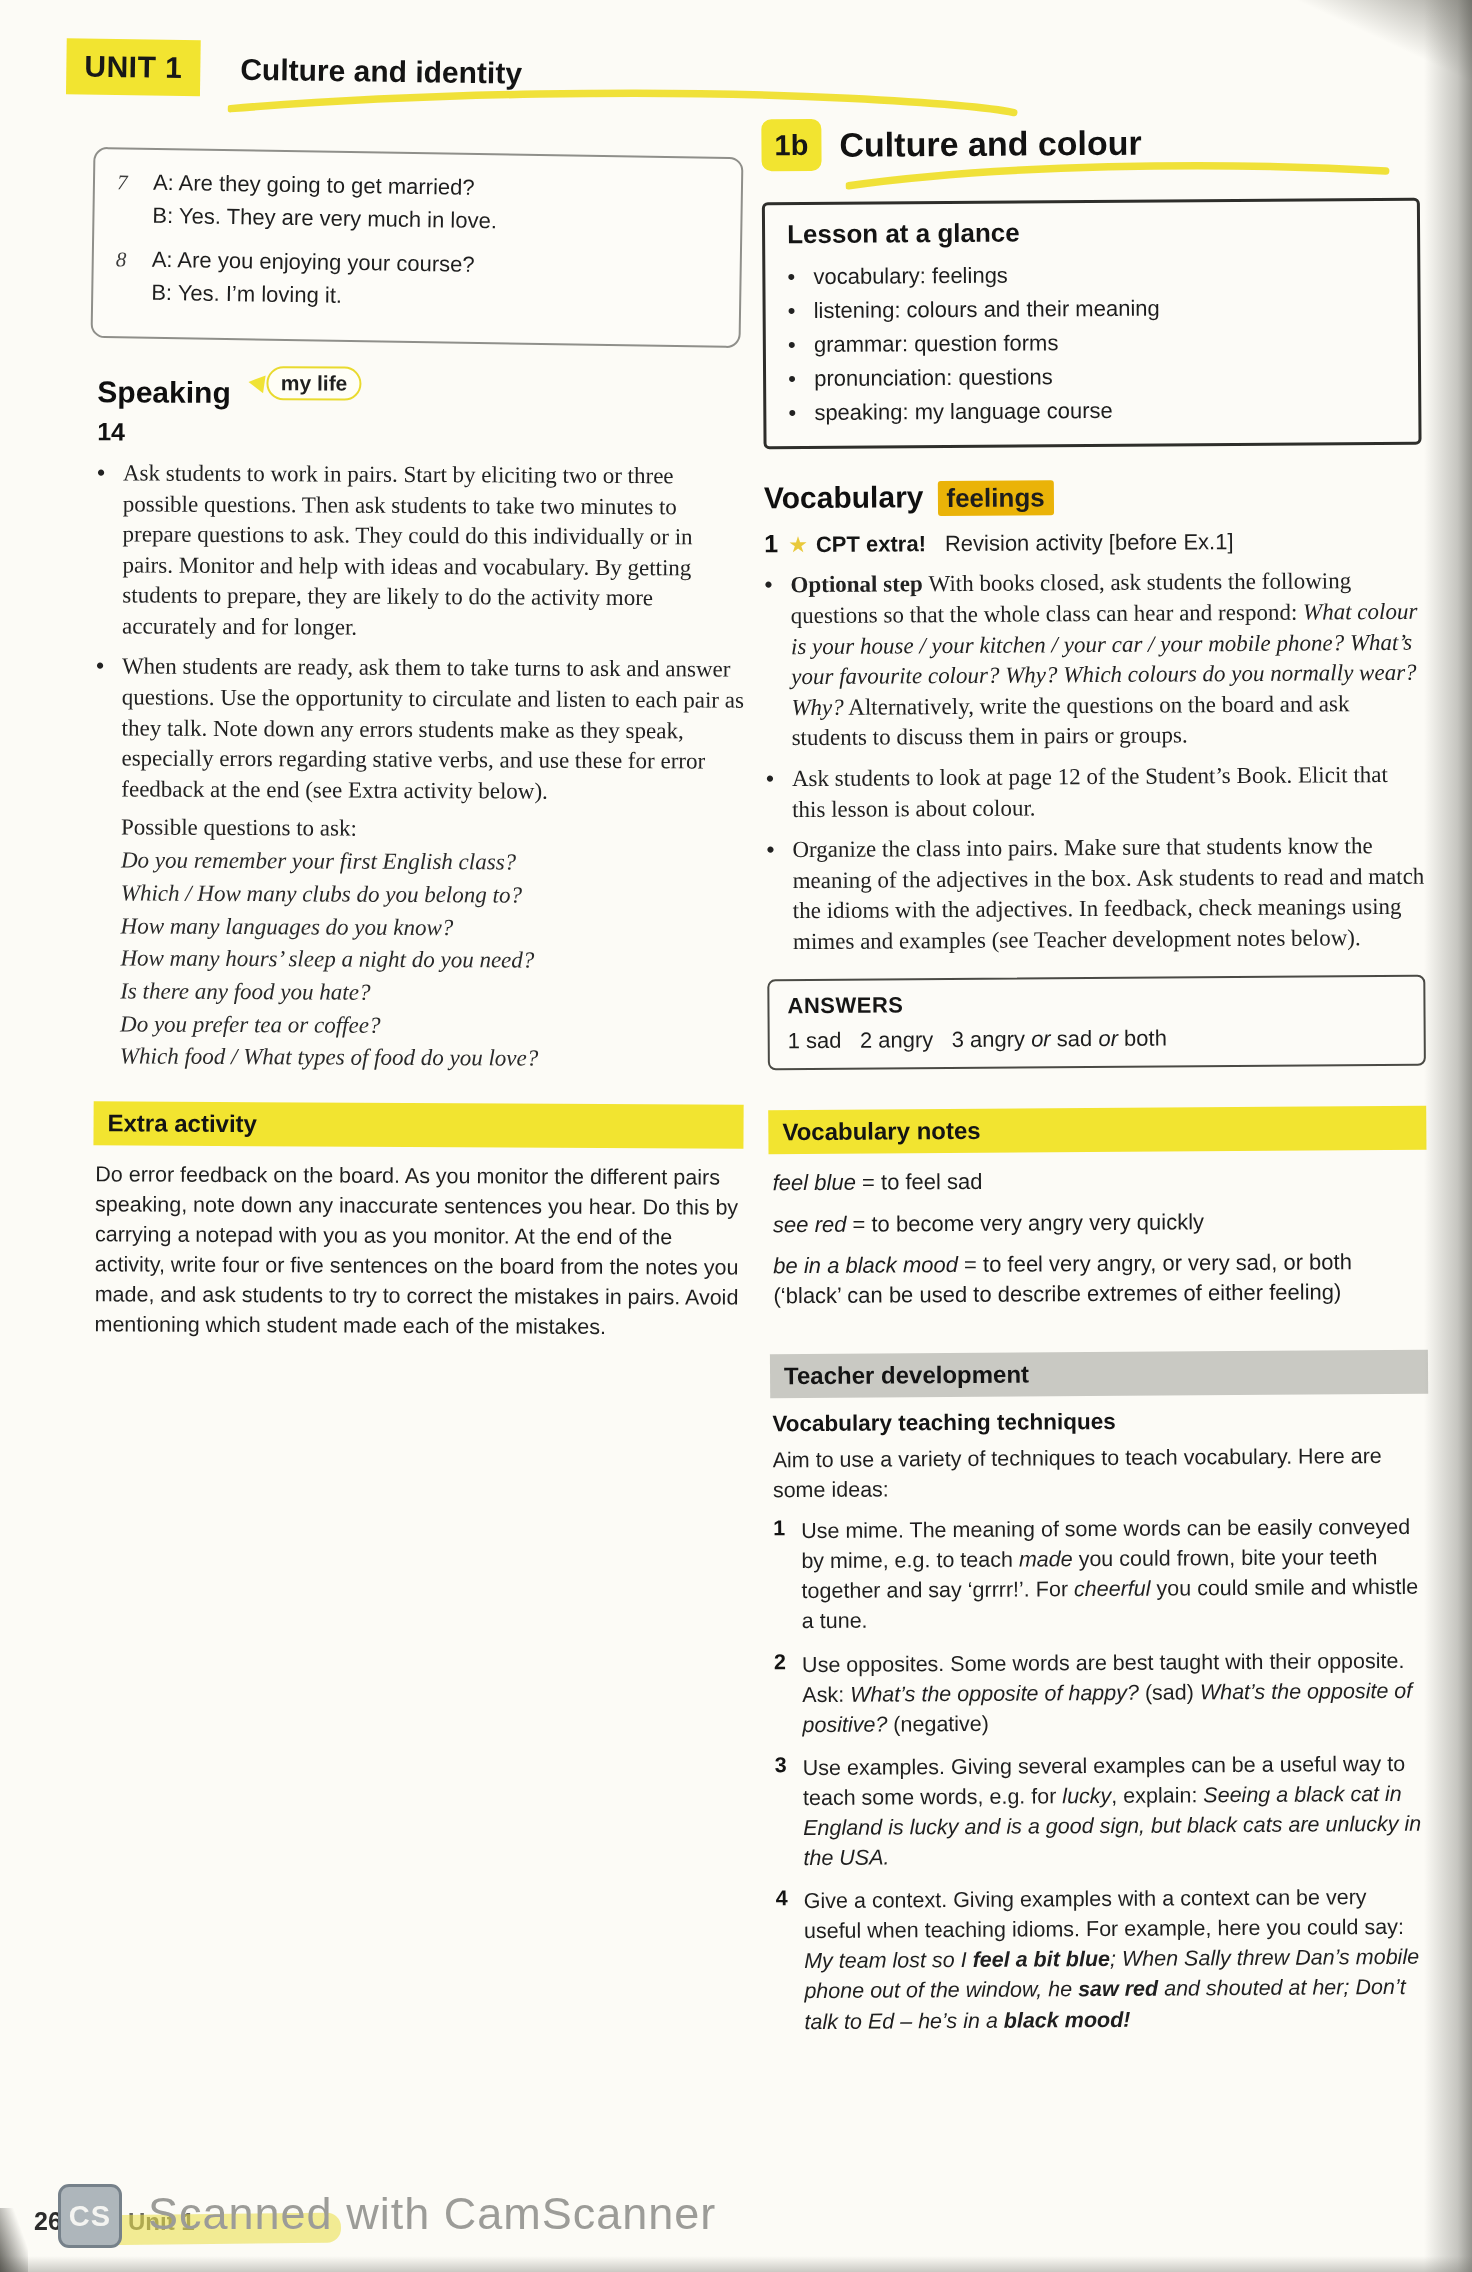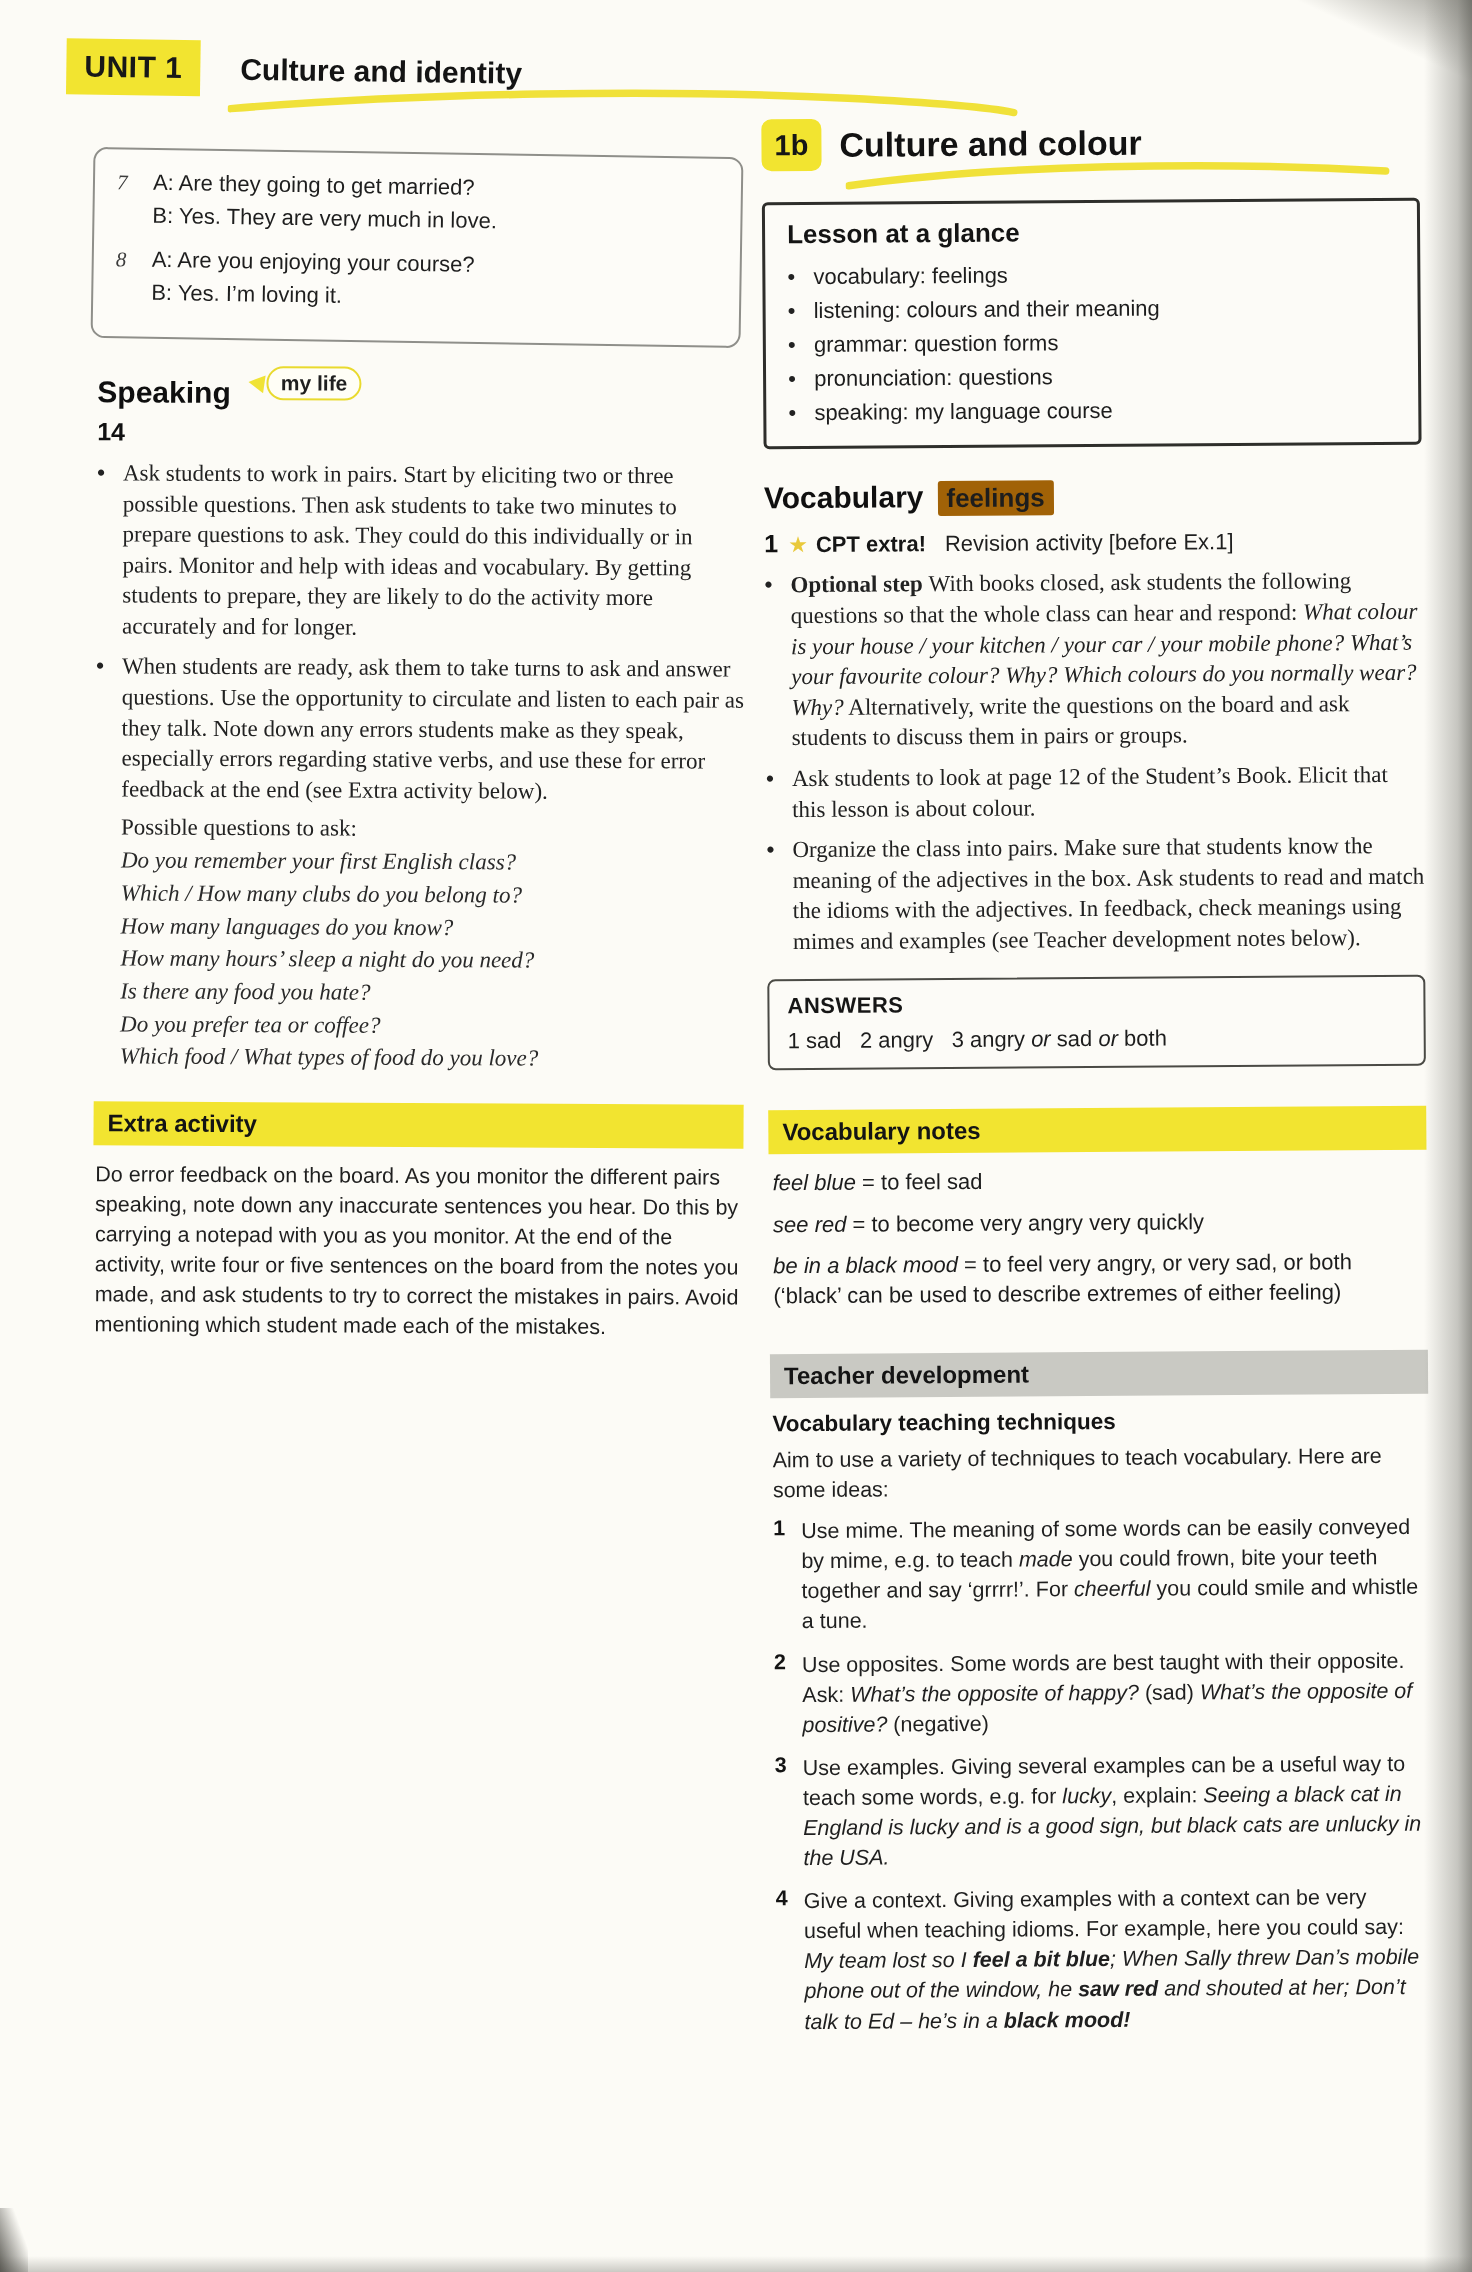--- a/index.html
+++ b/index.html
@@ -70,21 +70,21 @@
     align-items: center; justify-content: center; font-weight: bold; font-size: 29px; color: #161616; flex: none; }
   .lesson-title { font-size: 34px; font-weight: bold; color: #121212; }
   .swoosh-lesson { position: absolute; left: 84px; top: 46px; width: 545px; height: 30px; }
 
   .glance { margin-top: 28px; border: 3px solid #2e2e2b; border-radius: 6px; padding: 14px 22px 16px; background: rgba(255,255,255,0.2); }
   .glance-title { font-size: 26px; font-weight: bold; color: #141414; margin-bottom: 10px; }
   .glance-item { display: flex; font-size: 22px; line-height: 1.55; color: #1d1d1d; }
 
   .vocab-head { margin-top: 32px; display: flex; align-items: baseline; gap: 14px; }
   .vocab-title { font-size: 30px; font-weight: bold; color: #101010; }
-  .vocab-hl { background: #a16207; padding: 2px 9px; font-weight: bold; font-size: 26px; color: #1d1d1d; border-radius: 3px; }
+  .vocab-hl { background: #eab308; padding: 2px 9px; font-weight: bold; font-size: 26px; color: #1d1d1d; border-radius: 3px; }
 
   .cpt { display: flex; align-items: baseline; margin: 12px 0 12px; }
   .cpt-num { font-size: 25px; font-weight: bold; margin-right: 10px; color: #111; }
   .star-icon { color: #e9c93b; font-size: 22px; margin-right: 8px; }
   .star-icon::before { content: "★"; }
   .cpt-label { font-weight: bold; font-size: 22px; margin-right: 19px; color: #161616; }
   .cpt-text { font-size: 22px; color: #1f1f1f; }
 
   .answers { margin-top: 22px; border: 2px solid #4a4a45; border-radius: 8px; padding: 12px 18px 14px; background: rgba(255,255,255,0.2); }
   .answers-title { font-size: 22px; font-weight: bold; letter-spacing: 0.5px; margin-bottom: 9px; color: #161616; }
@@ -270,18 +270,27 @@
           <div class="ti-text"><span>Use examples. Giving several examples can be a useful way to teach some words, e.g. for </span><span class="ri">lucky</span><span>, explain: </span><span class="ri">Seeing a black cat in England is lucky and is a good sign, but black cats are unlucky in the USA.</span></div>
         </div>
         <div class="ti">
           <span class="ti-num">4</span>
           <div class="ti-text"><span>Give a context. Giving examples with a context can be very useful when teaching idioms. For example, here you could say: </span><span class="ri">My team lost so I </span><span class="rb ri">feel a bit blue</span><span class="ri">; When Sally threw Dan’s mobile phone out of the window, he </span><span class="rb ri">saw red</span><span class="ri"> and shouted at her; Don’t talk to Ed – he’s in a </span><span class="rb ri">black mood!</span></div>
         </div>
       </div>
     </div>
   </div>
 
+  <div class="footer">
+    <span class="pagenum">26</span>
+    <span class="pagelabel">Unit 1</span>
+    <span class="smear"></span>
+    <div class="cs-logo">
+        <span>CS</span>
+      </div>
+    <span class="wm-text">Scanned with CamScanner</span>
+  </div>
 
   <div class="corner-tr"></div>
   <div class="edge-right"></div>
   <div class="edge-bottom"></div>
   <div class="corner-bl"></div>
 </div>
 
 </body></html>

